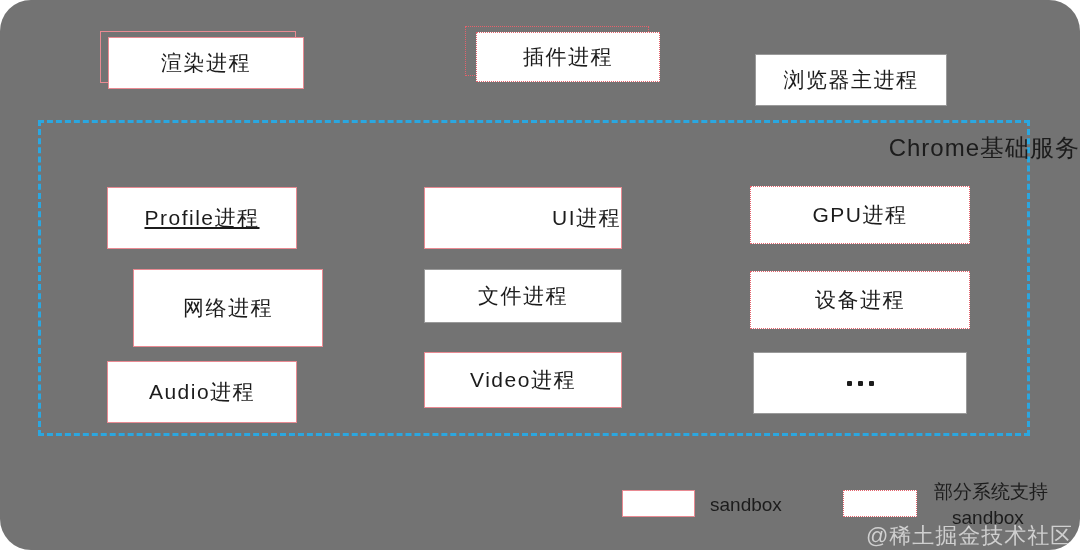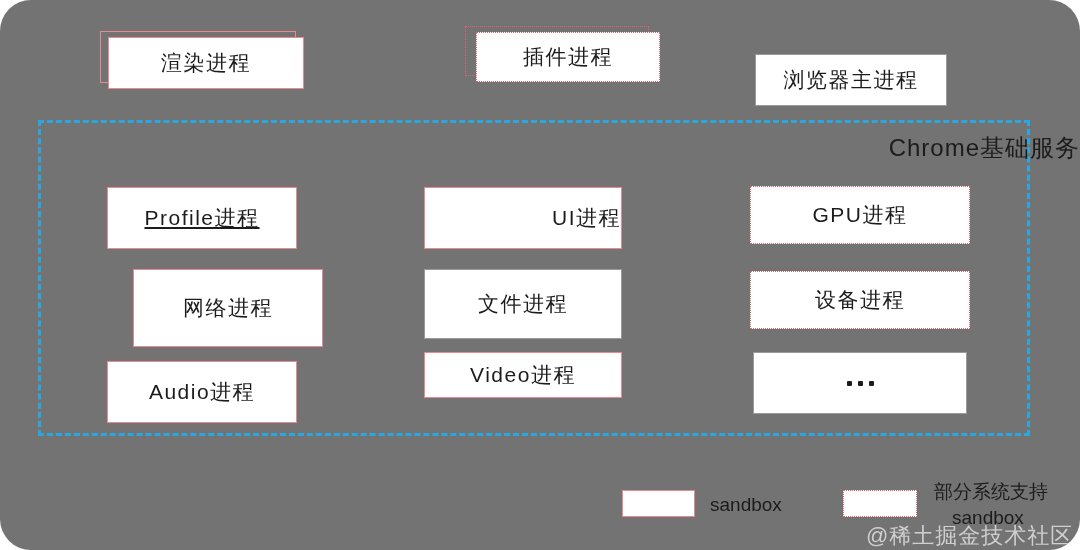--- a/index.html
+++ b/index.html
@@ -134,24 +134,24 @@
   <div class="box box-solid-red" style="left:107px; top:269px; width:190px; height:78px;margin-left:26px;">
     <span>网络进程</span>
   </div>
   <div class="box box-solid-red" style="left:107px; top:361px; width:190px; height:62px;">
     <span>Audio进程</span>
   </div>
 
   <div class="box box-solid-red" style="left:424px; top:187px; width:198px; height:62px;justify-content:flex-end;">
     <span>UI进程</span>
   </div>
-  <div class="box box-solid-gray" style="left:424px; top:269px; width:198px; height:70px;">
+  <div class="box box-solid-gray" style="left:424px; top:269px; width:198px; height:54px;">
     <span>文件进程</span>
   </div>
-  <div class="box box-solid-red" style="left:424px; top:352px; width:198px; height:46px;">
+  <div class="box box-solid-red" style="left:424px; top:352px; width:198px; height:56px;">
     <span>Video进程</span>
   </div>
 
   <div class="box box-dotted-red" style="left:750px; top:186px; width:220px; height:58px;">
     <span>GPU进程</span>
   </div>
   <div class="box box-dotted-red" style="left:750px; top:271px; width:220px; height:58px;justify-content:center;">
     <span>设备进程</span>
   </div>
   <div class="box box-solid-gray" style="left:753px; top:352px; width:214px; height:62px;">

